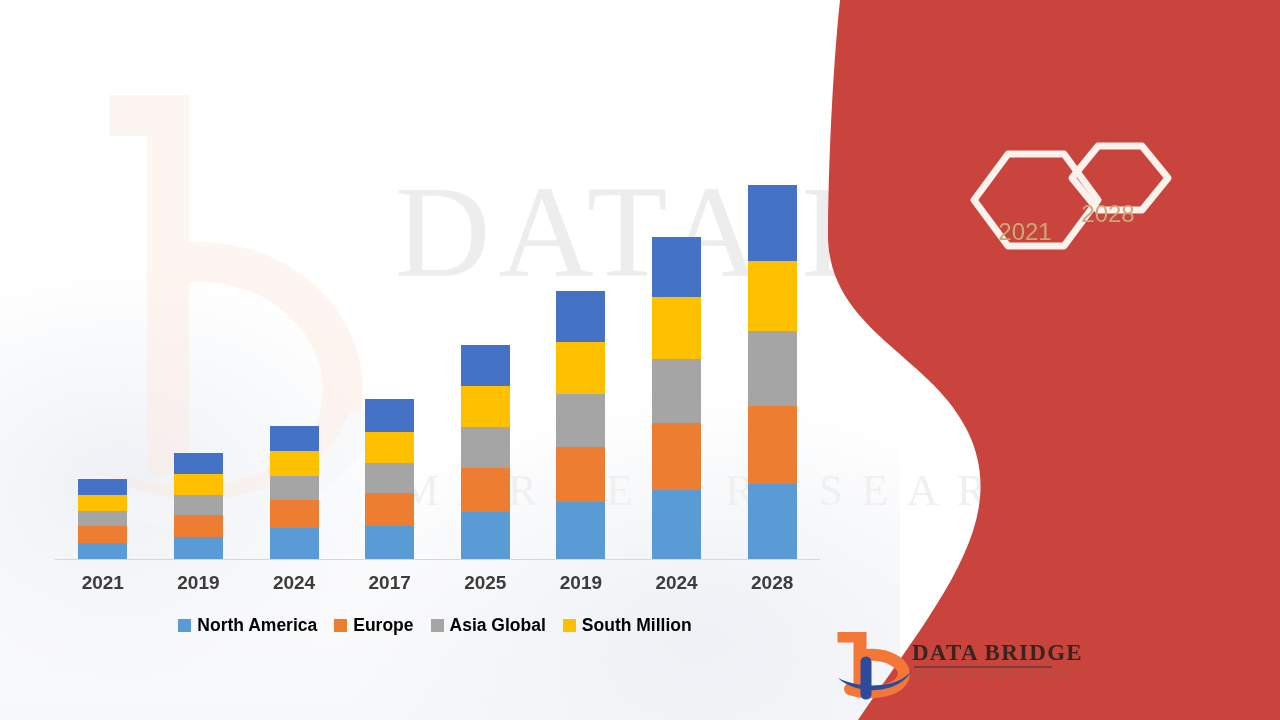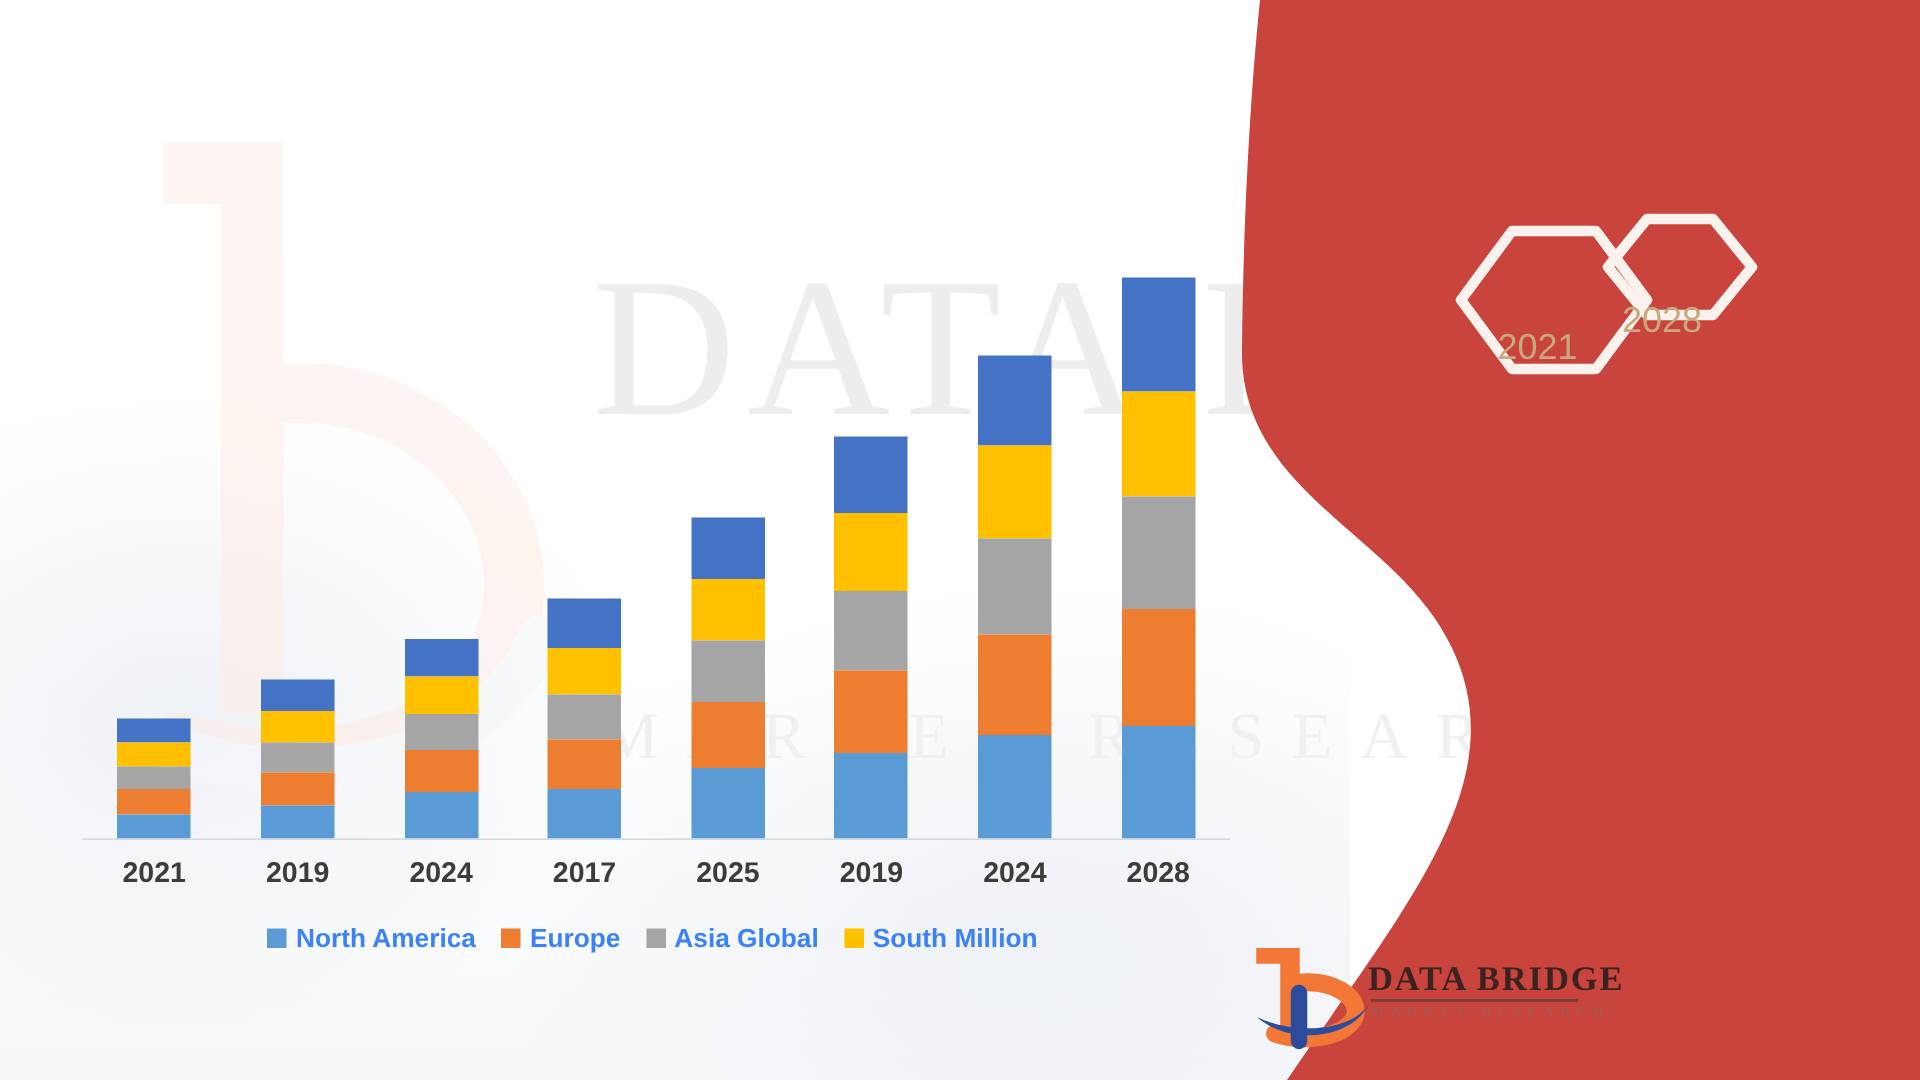--- a/index.html
+++ b/index.html
@@ -143,21 +143,21 @@
     width: 790px;
     z-index: 5;
     display: flex;
     justify-content: center;
     align-items: center;
     gap: 17px;
   }
   .legend-item { display: flex; align-items: center; gap: 6px; }
   .legend-swatch { width: 13px; height: 13px; flex: 0 0 auto; }
   .legend-label {
-    color: #3b82f6;
+    color: #000000;
     font-size: 17.5px;
     font-weight: 700;
     white-space: nowrap;
   }
 
   
   .red-panel {
     position: absolute;
     right: 0; top: 0;
     width: 460px; height: 720px;

